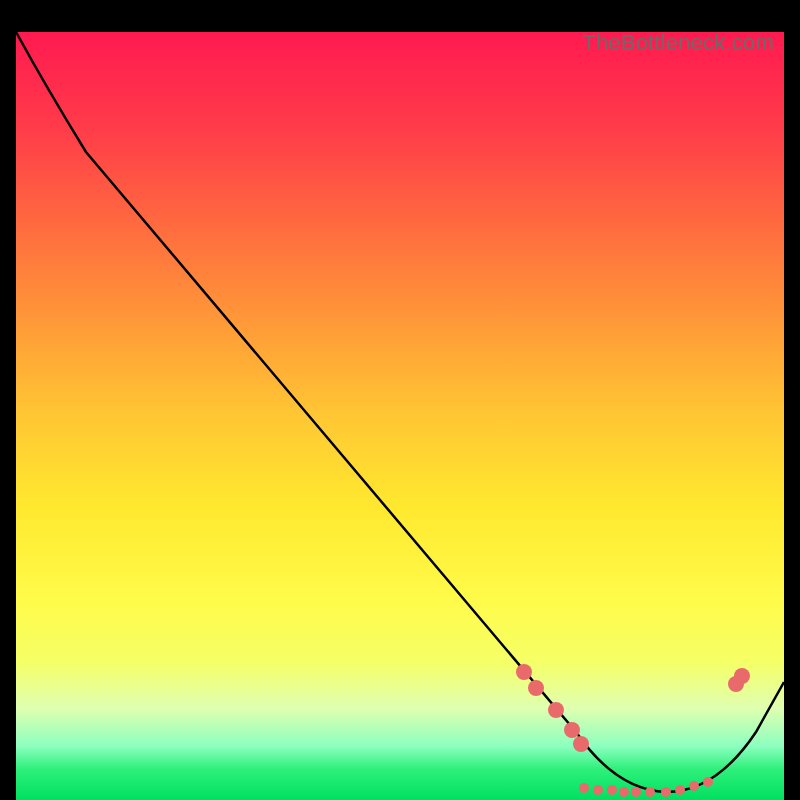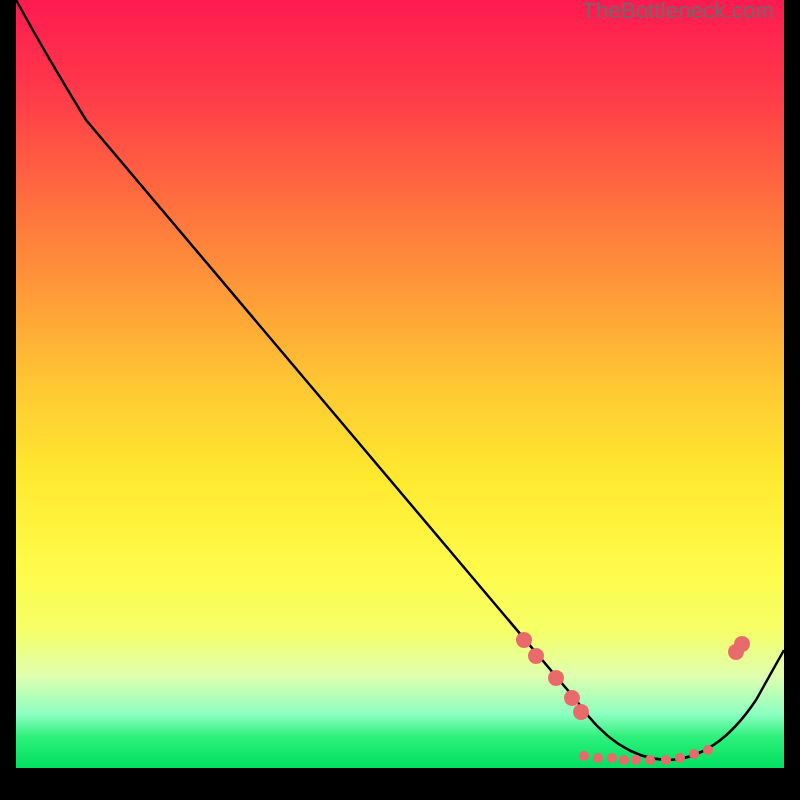--- a/index.html
+++ b/index.html
@@ -6,21 +6,21 @@
     margin: 0;
     padding: 0;
     width: 800px;
     height: 800px;
     background: #000;
     overflow: hidden;
   }
   .frame {
     position: absolute;
     left: 16px;
-    top: 0;
+    top: 32px;
     width: 768px;
     height: 577px;
     background: #0f172a;
   }
   .gradient {
     position: absolute;
     left: 0;
     top: 0;
     width: 768px;
     height: 768px;

